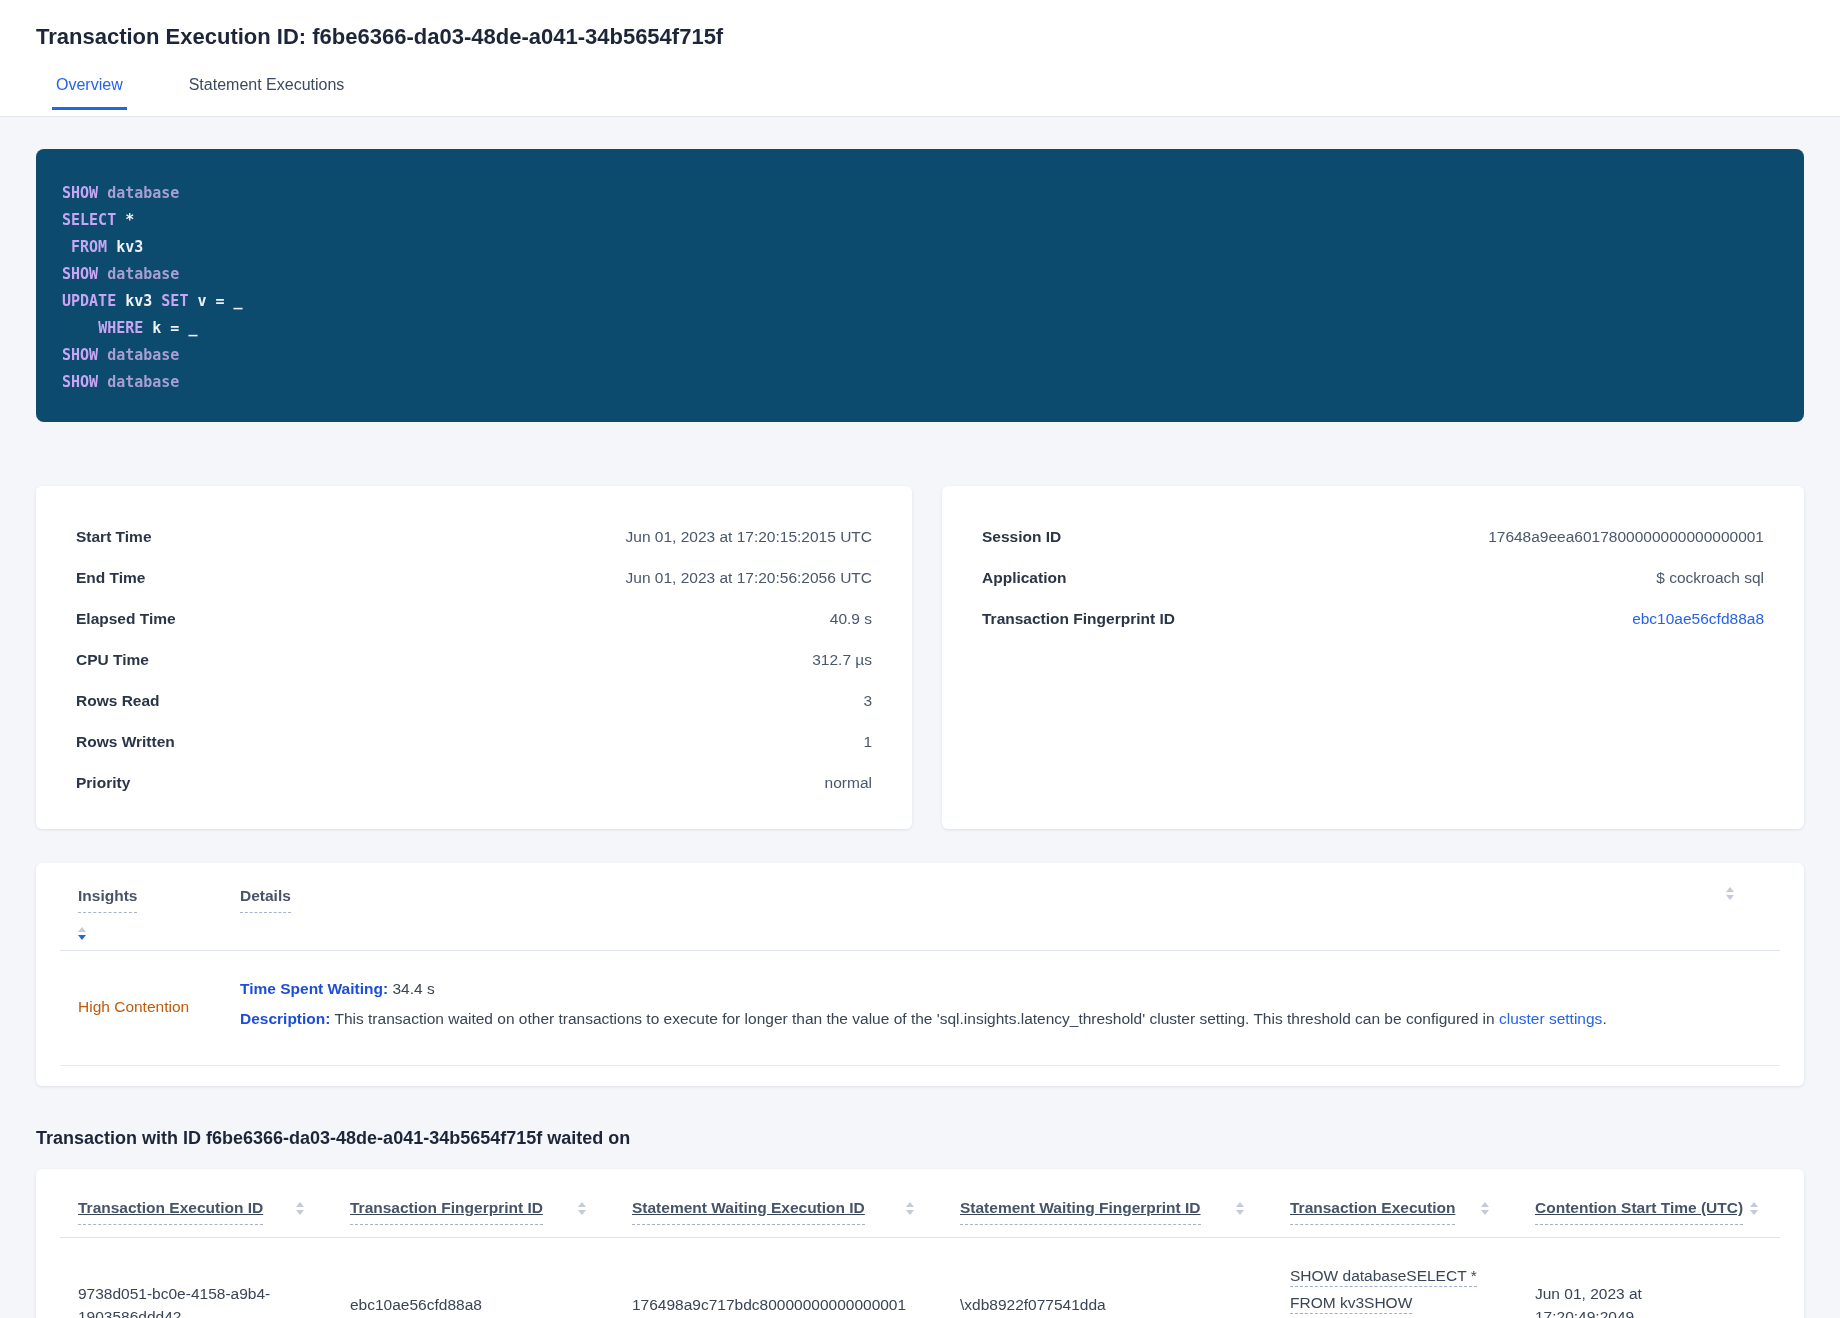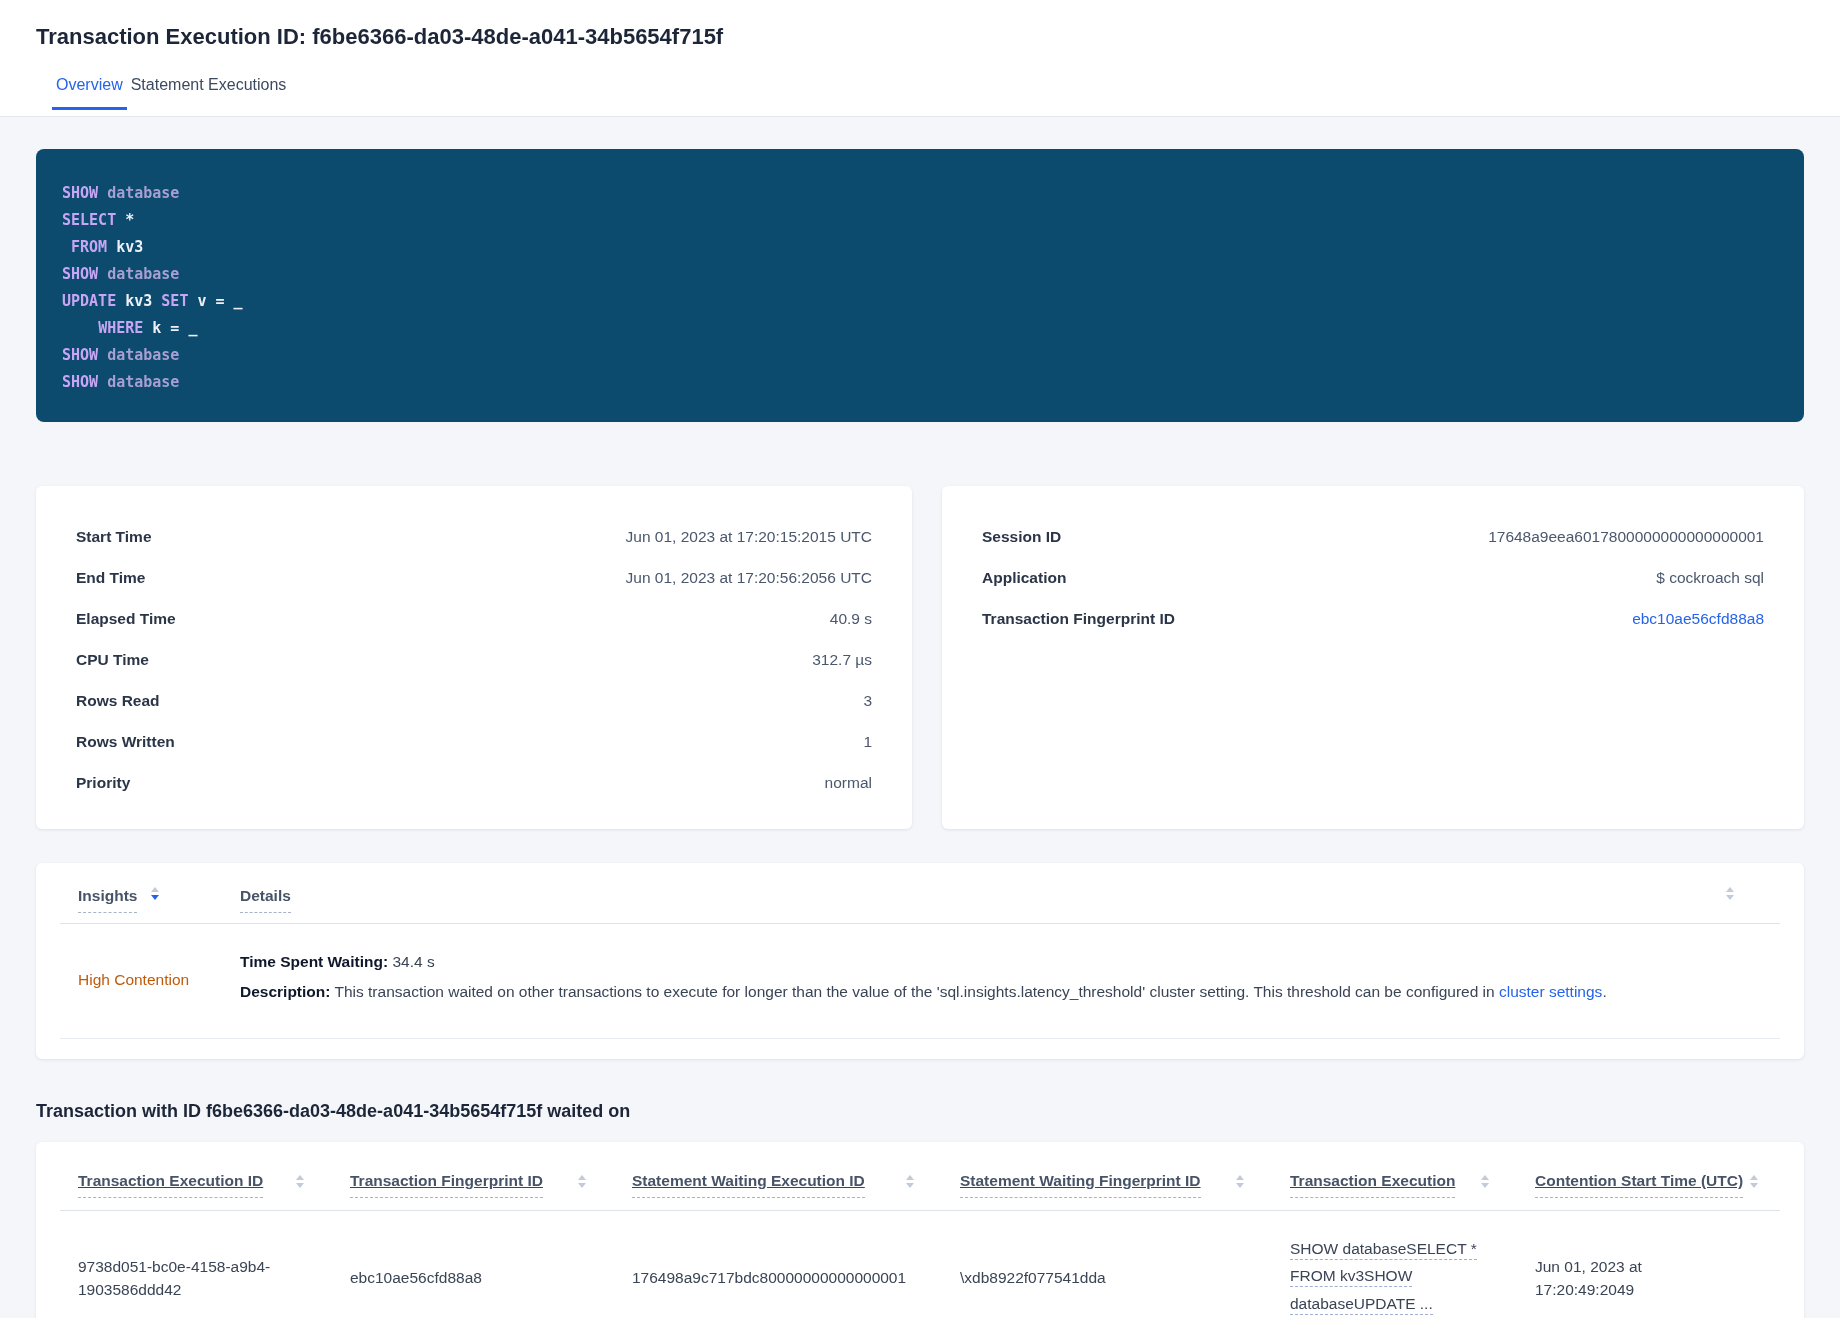--- a/index.html
+++ b/index.html
@@ -6,21 +6,21 @@
   html,body { margin:0; padding:0; }
   body {
     width:1840px; height:1318px; overflow:hidden;
     font-family:"Liberation Sans", sans-serif;
     background:#f4f6fa; color:#394455;
   }
 
   
   .topband { background:#ffffff; padding:24px 36px 6px; border-bottom:1px solid #e2e7ee; }
   .page-title { font-size:22px; font-weight:700; color:#1d2638; margin:0 0 26px; }
-  .tabs { display:flex; padding-left:16px; }
+  .tabs { display:flex; gap:58px; padding-left:16px; }
   .tab { font-size:16px; color:#3c4a61; padding:0 4px 13px; cursor:pointer; }
   .tab.active { color:#2563eb; border-bottom:3px solid #2563eb; }
 
   
   .content { padding:32px 36px 0; }
 
   
   .codecard {
     background:#0c4a6e; border-radius:8px; padding:31px 26px 26px;
     font-family:"DejaVu Sans Mono", monospace; font-size:15px; line-height:27px;
@@ -49,27 +49,27 @@
   .tri.down.active { border-top-color:#2563eb; }
 
   .dashed-head {
     font-weight:700; color:#475468; font-size:15.5px;
     border-bottom:1px dashed #a9b3c6; padding-bottom:7px; cursor:pointer;
   }
 
   
   .insights-card { margin-top:34px; padding:24px 24px 20px; }
   .ins-header { display:flex; align-items:flex-start; padding:0 18px 10px; border-bottom:1px solid #dfe4ec; }
-  .ins-col1 { width:162px; display:flex; align-items:flex-start; gap:14px; }
+  .ins-col1 { width:162px; display:flex; align-items:flex-start; gap:14px;flex-direction:column; }
   .ins-col2 { flex:1; display:flex; }
   .ins-header .sort.far-right { margin-left:auto; margin-right:28px; }
   .ins-row { display:flex; padding:26px 18px 28px; border-bottom:1px solid #e7ebf1; font-size:15.5px; }
   .insight-name { width:162px; display:flex; align-items:center; color:#bf5a0b; }
   .insight-details { flex:1; line-height:1.55; }
-  .detail-line b { color:#0f172a; }
+  .detail-line b { color:#1d4ed8; }
   .detail-line { margin-bottom:6px; color:#394455; }
 
   
   .section-heading { font-size:18px; font-weight:700; color:#1d2638; margin:42px 0 20px; }
   .waited-card { padding:30px 24px 24px; }
   .w-grid { display:grid; grid-template-columns:272px 282px 328px 330px 245px auto; }
   .w-header { padding:0 18px 12px; border-bottom:1px solid #dfe4ec;text-decoration:underline; }
   .w-hcell { display:flex; align-items:flex-start; }
   .w-hcell .sort { margin-left:auto; margin-right:46px; margin-top:3px; }
   .w-hcell.last .sort { margin-right:4px; }

